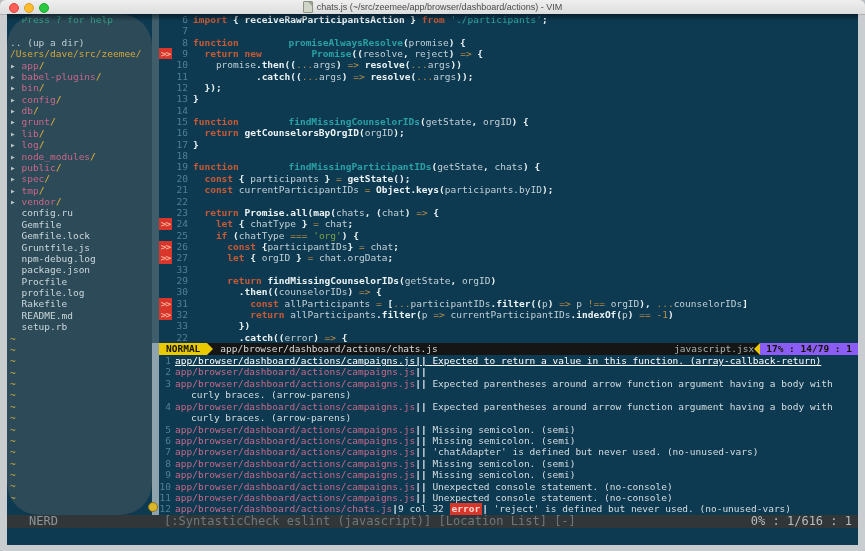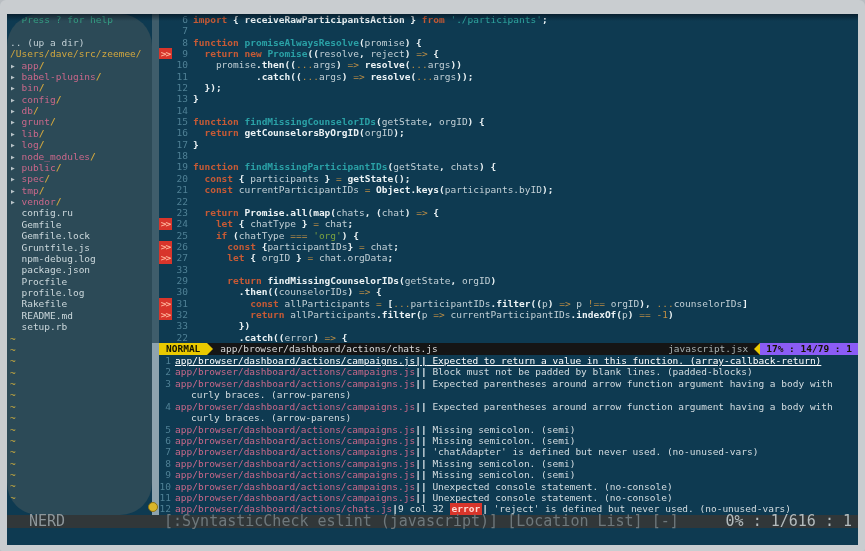--- a/index.html
+++ b/index.html
@@ -49,35 +49,35 @@
   .loclist .lnum{width:12px;margin-right:4px;}
   .loclist .cont{padding-left:16px;}
 
   
   .statusline{height:12px;line-height:12px;background:#151515;display:flex;align-items:stretch;font-size:9.5px;border-radius:6px;}
   .mode{background:#eac900;color:#141400;font-weight:bold;padding:0 7px;}
   .arrow-r{width:0;height:0;border-top:6px solid transparent;border-bottom:6px solid transparent;
     border-left:6px solid #eac900;}
   .spath{color:#dadada;margin-left:7px;}
   .flex{flex:1;}
-  .ft{color:#a9b1b1;margin-right:6px;}
+  .ft{color:#a9b1b1;margin-right:0;}
   .arrow-l{width:0;height:0;border-top:6px solid transparent;border-bottom:6px solid transparent;
     border-right:6px solid #eac900;}
   .pos{background:#8b5cf6;color:#141400;font-weight:bold;padding:0 6px;}
 
   
-  .bottombar{height:13px;line-height:13px;background:#313739;display:flex;font-size:15px;}
+  .bottombar{height:13px;line-height:13px;background:#313739;display:flex;font-size:12px;}
   .nerd{width:149px;flex:none;color:#8d969a;padding-left:22px;box-sizing:border-box;}
   .binfo{color:#6e787c;padding-left:8px;}
   .bpos{color:#b4bcbe;padding-right:6px;}
   .cmdline{height:17px;background:#0e3a51;}
 
   
   .tk-k{color:#c75a35;font-weight:bold;}
-  .tk-fn{color:#2aa1a6;font-weight:bold;}
+  .tk-fn{color:#2aa1a6;font-weight:bold;margin-left:44px;}
   .tk-pl{color:#c2d0d6;}
   .tk-wt{color:#ecf3f5;font-weight:bold;}
   .tk-op{color:#bd8e45;}
   .tk-s1{color:#2fa7a0;}
   .tk-s2{color:#7ba23f;}
   .tk-help{color:#35a084;}
   .tk-root{color:#d2a73f;margin-top:24px;}
   .tk-slash{color:#d2a73f;font-weight:bold;}
   .tk-pink{color:#c9688a;}
   .tk-arrow{color:#b9c4c9;}
@@ -86,20 +86,31 @@
   .tk-path{color:#c9688a;}
   .tk-msg{color:#d4dde1;}
   .tk-err{background:#d8352b;color:#ffd9d2;padding:0 2px;font-weight:bold;}
   .tk-u{text-decoration:underline;color:#ffffff;}
 </style>
 </head>
 <body>
 
 <div class="frame">
 
+  <div class="titlebar">
+    <div class="lights">
+      <div class="light red"></div>
+      <div class="light yellow"></div>
+      <div class="light green"></div>
+    </div>
+    <div class="title-wrap">
+      <div class="doc-icon"></div>
+      <span class="win-title">chats.js (~/src/zeemee/app/browser/dashboard/actions) - VIM</span>
+    </div>
+  </div>
 
   <div class="terminal">
     <div class="term-main">
       <div class="sidebar" id="sidebar">
           <div class="line"><span class="tk-help">" Press ? for help</span></div>
           <div class="line"></div>
           <div class="line"><span class="tk-pl">.. (up a dir)</span></div>
           <div class="line"><span class="tk-root">/Users/dave/src/zeemee/</span></div>
           <div class="line"><span class="tk-arrow">▸ </span><span class="tk-pink">app</span><span class="tk-slash">/</span></div>
           <div class="line"><span class="tk-arrow">▸ </span><span class="tk-pink">babel-plugins</span><span class="tk-slash">/</span></div>
@@ -181,21 +192,21 @@
           <span class="mode">NORMAL</span>
           <span class="arrow-r"></span>
           <span class="spath">app/browser/dashboard/actions/chats.js</span>
           <span class="flex"></span>
           <span class="ft">javascript.jsx</span>
           <span class="arrow-l"></span>
           <span class="pos">17% :  14/79 :   1</span>
         </div>
         <div class="loclist" id="loclist">
             <div class="line"><span class="lnum"> 1</span><span class="tk-path tk-u">app/browser/dashboard/actions/campaigns.js</span><span class="tk-wt tk-u">||</span><span class="tk-msg tk-u"> Expected to return a value in this function. (array-callback-return)</span></div>
-            <div class="line"><span class="lnum"> 2</span><span class="tk-path">app/browser/dashboard/actions/campaigns.js</span><span class="tk-wt">||</span><span class="tk-msg"> Block must not be padded by blank lines. (padded-blocks)</span></div>
+            <div class="line"><span class="lnum"> 2</span><span class="tk-path">app/browser/dashboard/actions/campaigns.js</span><span class="tk-wt">||</span></div>
             <div class="line"><span class="lnum"> 3</span><span class="tk-path">app/browser/dashboard/actions/campaigns.js</span><span class="tk-wt">||</span><span class="tk-msg"> Expected parentheses around arrow function argument having a body with</span></div>
             <div class="line cont"><span class="lnum"></span><span class="tk-msg">curly braces. (arrow-parens)</span></div>
             <div class="line"><span class="lnum"> 4</span><span class="tk-path">app/browser/dashboard/actions/campaigns.js</span><span class="tk-wt">||</span><span class="tk-msg"> Expected parentheses around arrow function argument having a body with</span></div>
             <div class="line cont"><span class="lnum"></span><span class="tk-msg">curly braces. (arrow-parens)</span></div>
             <div class="line"><span class="lnum"> 5</span><span class="tk-path">app/browser/dashboard/actions/campaigns.js</span><span class="tk-wt">||</span><span class="tk-msg"> Missing semicolon. (semi)</span></div>
             <div class="line"><span class="lnum"> 6</span><span class="tk-path">app/browser/dashboard/actions/campaigns.js</span><span class="tk-wt">||</span><span class="tk-msg"> Missing semicolon. (semi)</span></div>
             <div class="line"><span class="lnum"> 7</span><span class="tk-path">app/browser/dashboard/actions/campaigns.js</span><span class="tk-wt">||</span><span class="tk-msg"> 'chatAdapter' is defined but never used. (no-unused-vars)</span></div>
             <div class="line"><span class="lnum"> 8</span><span class="tk-path">app/browser/dashboard/actions/campaigns.js</span><span class="tk-wt">||</span><span class="tk-msg"> Missing semicolon. (semi)</span></div>
             <div class="line"><span class="lnum"> 9</span><span class="tk-path">app/browser/dashboard/actions/campaigns.js</span><span class="tk-wt">||</span><span class="tk-msg"> Missing semicolon. (semi)</span></div>
             <div class="line"><span class="lnum">10</span><span class="tk-path">app/browser/dashboard/actions/campaigns.js</span><span class="tk-wt">||</span><span class="tk-msg"> Unexpected console statement. (no-console)</span></div>

